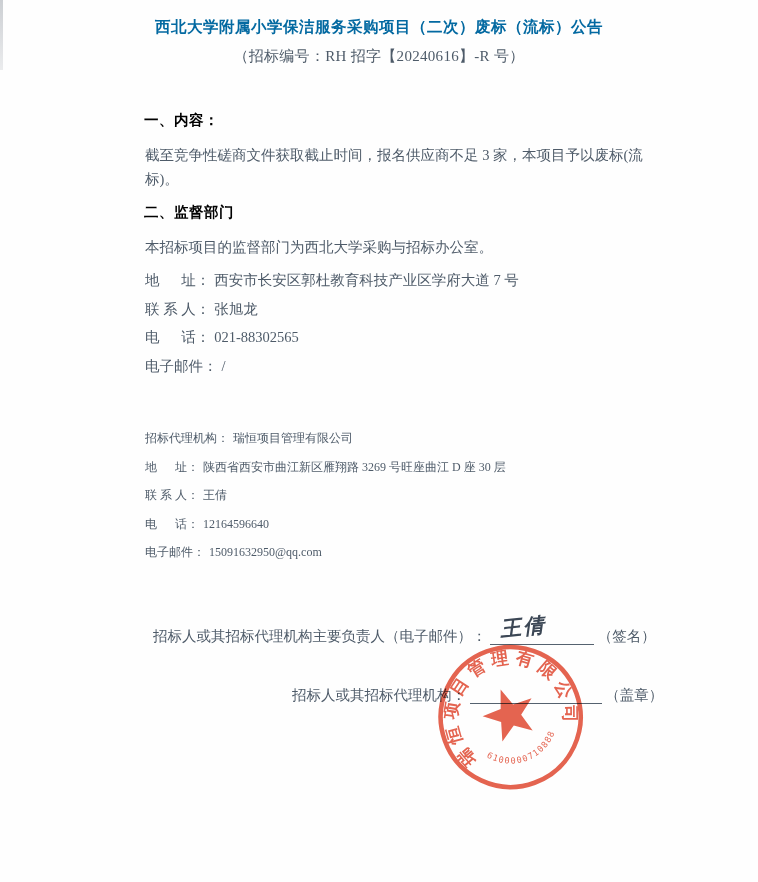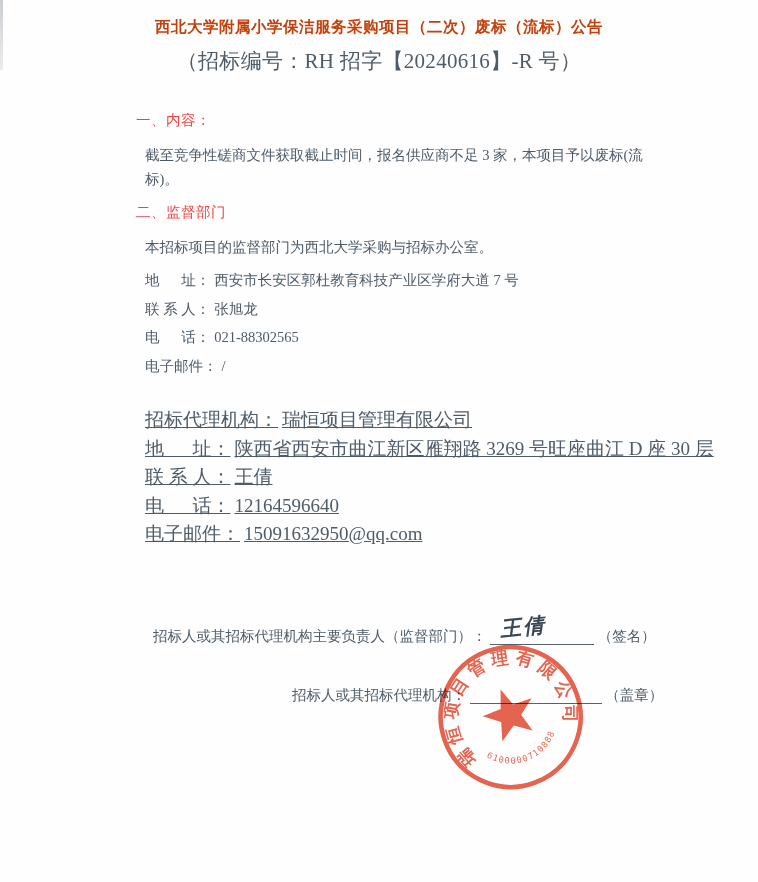--- a/index.html
+++ b/index.html
@@ -12,34 +12,34 @@
     color:#4e5b69;
   }
   .scan-edge {
     position:absolute; left:0; top:0; width:3px; height:70px;
     background:linear-gradient(#9aa0a8, #d8dadd); opacity:.5;
   }
   .title {
     position:absolute; top:17px; left:0; right:0;
     text-align:center;
     font-size:15.5px; font-weight:600; letter-spacing:.5px;
-    color:#c2410c;
+    color:#0369a1;
   }
   .subtitle {
     position:absolute; top:47px; left:0; right:0;
     text-align:center;
-    font-size:21px; color:#4e5b69; letter-spacing:.3px;
+    font-size:15px; color:#4e5b69; letter-spacing:.3px;
   }
   .content { position:absolute; left:128px; top:112px; width:516px; font-size:14.5px; }
-  .heading { font-weight:400; color:#ef4444; line-height:16px; margin:0 0 15px 8px; letter-spacing:.5px; }
+  .heading { font-weight:700; color:#000000; line-height:16px; margin:0 0 15px 16px; letter-spacing:.5px; }
   .para { margin:0 0 13px 17px; line-height:24px; }
   .row { display:flex; margin:0 0 12.5px 17px; line-height:16px; }
   .row .label { white-space:pre; }
   .row .value { margin-left:4px; white-space:pre; }
-  .agency { position:absolute; left:145px; top:412px; font-size:19px;text-decoration:underline; }
+  .agency { position:absolute; left:145px; top:430px; font-size:12px; }
   .agency .row { margin-left:0; }
   .sign-row {
     position:absolute; left:153px; top:627px;
     font-size:14.5px; line-height:18px; white-space:nowrap;
   }
   .stamp-row {
     position:absolute; left:292px; top:686px;
     font-size:14.5px; line-height:18px; white-space:nowrap;
   }
   .sig-underline {
@@ -121,21 +121,21 @@
       <span class="label">电      话：</span>
       <span class="value">12164596640</span>
     </div>
     <div class="row">
       <span class="label">电子邮件：</span>
       <span class="value">15091632950@qq.com</span>
     </div>
   </div>
 
   <div class="sign-row">
-    <span>招标人或其招标代理机构主要负责人（监督部门）：</span>
+    <span>招标人或其招标代理机构主要负责人（电子邮件）：</span>
     <span class="sig-underline">
       <span class="handwritten">王倩</span>
     </span>
     <span>（签名）</span>
   </div>
 
   <div class="stamp-row">
     <span>招标人或其招标代理机构：</span>
     <span class="stamp-underline"></span>
     <span>（盖章）</span>

